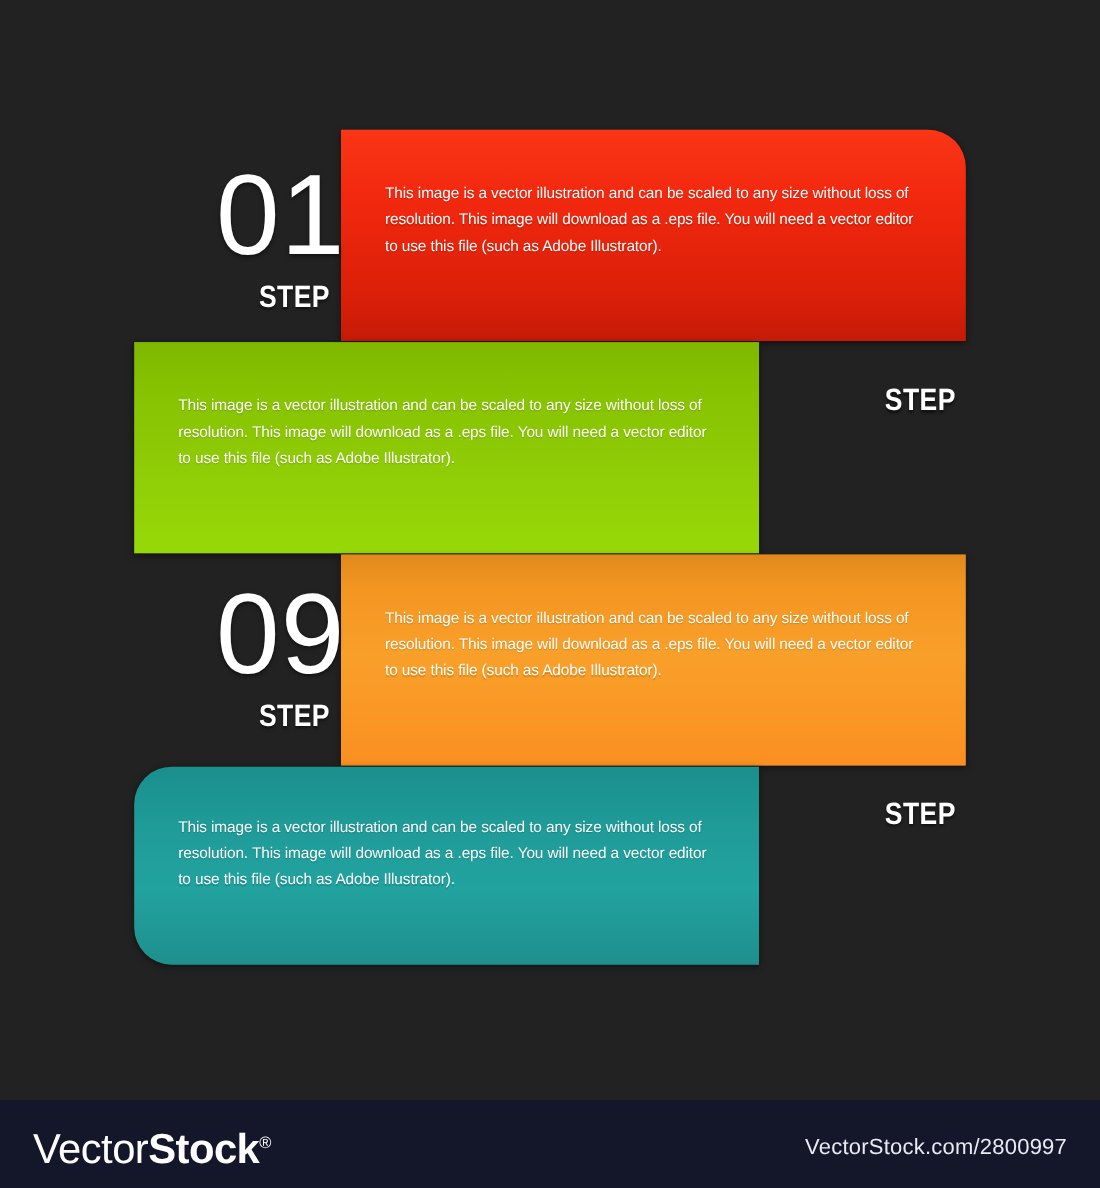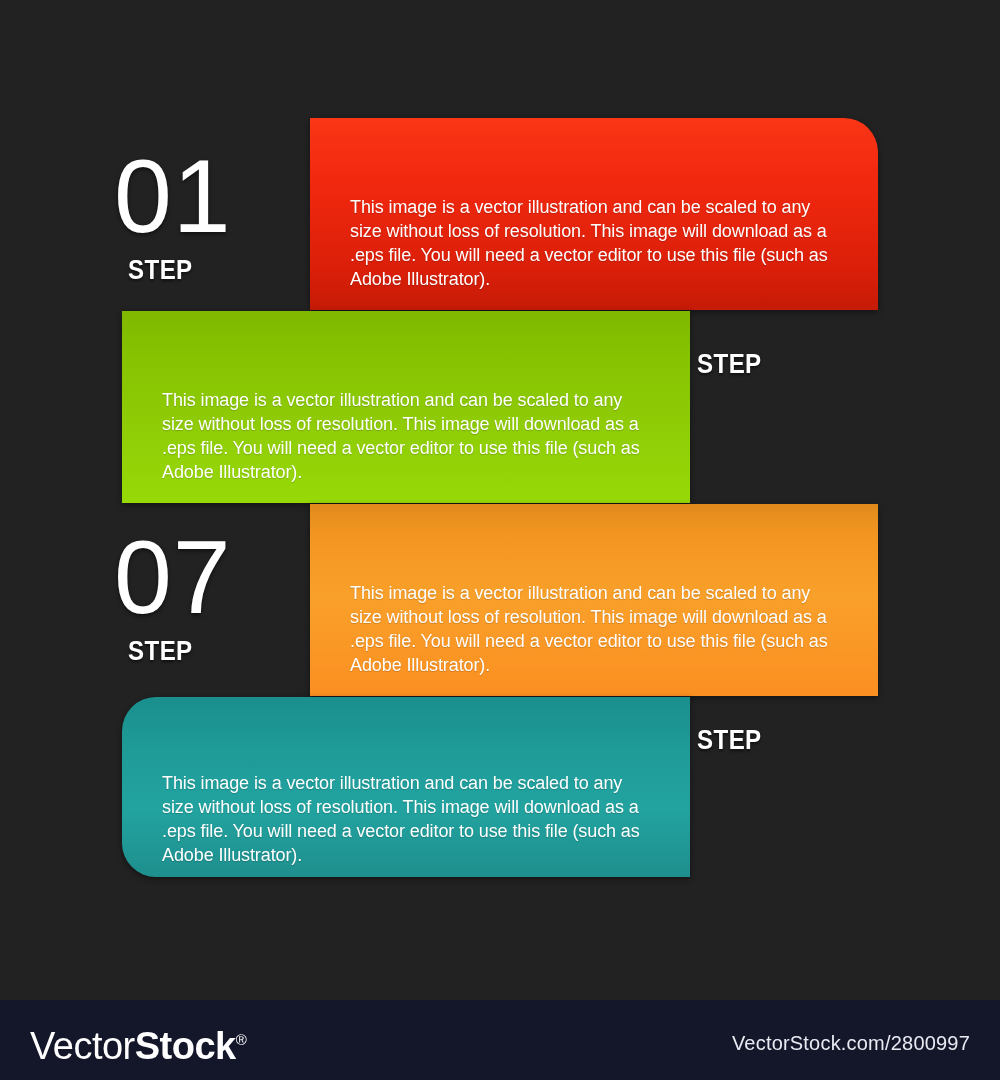--- a/index.html
+++ b/index.html
@@ -16,26 +16,25 @@
   }
 
   
   .panel {
     position:absolute;
     overflow:hidden;
   }
   .panel .body {
     position:absolute;
     color:#ffffff;
-    font-size:18px;
+    font-size:14px;
     line-height:24px;
     letter-spacing:-0.1px;
     white-space:pre-line;
     text-shadow:0 1px 1px rgba(0,0,0,0.18);
-    margin-top:32px;
   }
 
   
   #panel-1 {
     left:310px; top:118px; width:568px; height:192px;
     border-radius:0 34px 0 0;
     background:linear-gradient(180deg,#f93616 0%,#f3290f 30%,#db1f09 78%,#c51b07 100%);
     box-shadow:0 2px 6px rgba(0,0,0,0.45);
   }
   #panel-1 .body { left:40px; top:45px; width:492px; }
@@ -64,21 +63,21 @@
     border-radius:34px 0 0 34px;
     background:linear-gradient(180deg,#1a8f8d 0%,#1f9b98 30%,#22a3a0 62%,#1e8f8d 100%);
     box-shadow:0 2px 6px rgba(0,0,0,0.45);
   }
   #panel-4 .body { left:40px; top:42px; width:492px; }
 
   
   .step {
     position:absolute;
     width:200px;
-    text-align:left;
+    text-align:right;
     color:#ffffff;
     user-select:none;
   }
   .step .num {
     font-family:"Liberation Sans", sans-serif;
     font-size:104px;
     font-weight:300;
     line-height:100px;
     letter-spacing:1px;
     text-shadow:0 2px 4px rgba(0,0,0,0.55);
@@ -144,21 +143,21 @@
     <div class="body">This image is a vector illustration and can be scaled to any size without loss of resolution. This image will download as a .eps file. You will need a vector editor to use this file (such as Adobe Illustrator).</div>
   </div>
   <div class="step" id="step-2">
     <div class="word">STEP</div>
   </div>
 
   <div class="panel" id="panel-3">
     <div class="body">This image is a vector illustration and can be scaled to any size without loss of resolution. This image will download as a .eps file. You will need a vector editor to use this file (such as Adobe Illustrator).</div>
   </div>
   <div class="step" id="step-3">
-    <div class="num">07</div>
+    <div class="num">09</div>
     <div class="word">STEP</div>
   </div>
 
   <div class="panel" id="panel-4">
     <div class="body">This image is a vector illustration and can be scaled to any size without loss of resolution. This image will download as a .eps file. You will need a vector editor to use this file (such as Adobe Illustrator).</div>
   </div>
   <div class="step" id="step-4">
     <div class="word">STEP</div>
   </div>
 

